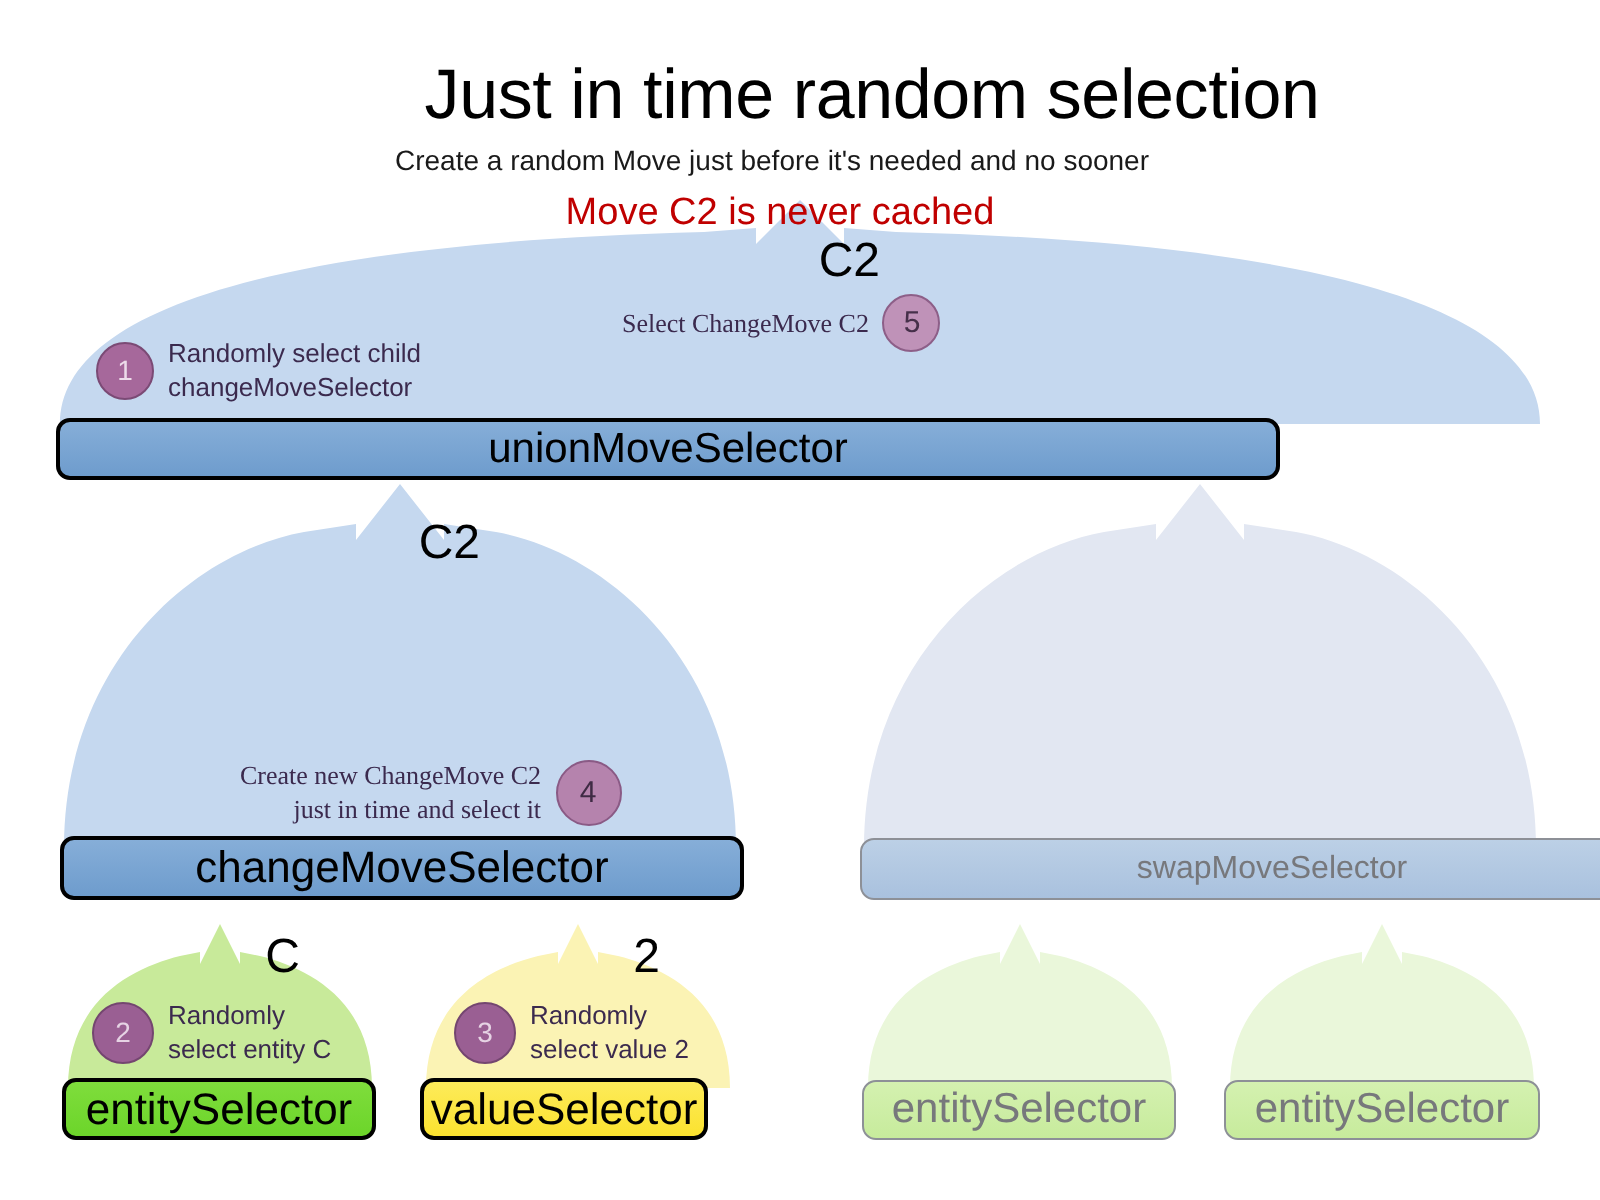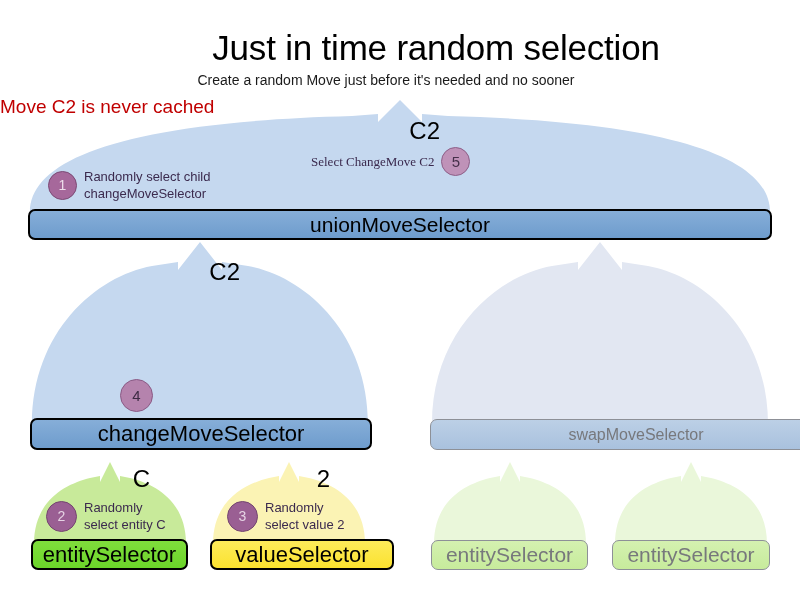--- a/index.html
+++ b/index.html
@@ -42,21 +42,21 @@
   #subtitle {
     left: 0; right: 0; top: 72px;
     width: 772px;
     text-align: center;
     font-size: 14px;
     color: #1a1a1a;
   }
   #note {
     left: 0; top: 96px;
     width: 780px;
-    text-align: left;
+    text-align: center;
     font-size: 19px;
     color: #c00000;
   }
 
   
   .boxlabel {
     position: absolute;
     display: flex;
     align-items: center;
     justify-content: center;
@@ -66,41 +66,41 @@
   }
   .box-active {
     border: 2px solid #000000;
     color: #000000;
   }
   .box-faded {
     border: 1.4px solid #8d9097;
     color: #77787c;
   }
   #box-union {
-    left: 28px; top: 209px; width: 744px; height: 31px;
+    left: 28px; top: 209px; width: 612px; height: 31px;
     background: linear-gradient(#86aed8, #6e9ccd);
     font-size: 21px;
   }
   #box-change {
     left: 30px; top: 418px; width: 342px; height: 32px;
     background: linear-gradient(#86aed8, #6e9ccd);
     font-size: 22px;
   }
   #box-swap {
     left: 430px; top: 419px; width: 412px; height: 31px;
     background: linear-gradient(#bcd0e6, #a9c1de);
     font-size: 16px;
   }
   #box-entity-1 {
     left: 31px; top: 539px; width: 157px; height: 31px;
     background: linear-gradient(#7fdd3c, #6cd52a);
     font-size: 22px;
   }
   #box-value-1 {
-    left: 210px; top: 539px; width: 184px; height: 31px;
+    left: 210px; top: 539px; width: 144px; height: 31px;
     background: linear-gradient(#fdeb5a, #fbe22f);
     font-size: 22px;
   }
   #box-entity-2 {
     left: 431px; top: 540px; width: 157px; height: 30px;
     background: linear-gradient(#d2f0ac, #c9edа0);
     background: linear-gradient(#d4f1b0, #c7eb9c);
     font-size: 21px;
   }
   #box-entity-3 {
@@ -213,20 +213,22 @@
 changeMoveSelector</span>
   </div>
 
   <div class="annot rightbadge" id="annot-5">
     <span class="badge">5</span>
     <span class="annot-text right">Select ChangeMove C2</span>
   </div>
 
   <div class="annot rightbadge" id="annot-4">
     <span class="badge">4</span>
+    <span class="annot-text right">Create new ChangeMove C2
+just in time and select it</span>
   </div>
 
   <div class="annot" id="annot-2">
     <span class="badge">2</span>
     <span class="annot-text">Randomly
 select entity C</span>
   </div>
 
   <div class="annot" id="annot-3">
     <span class="badge">3</span>

